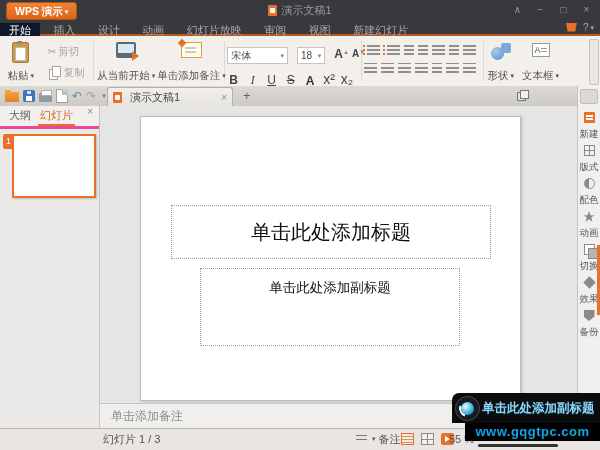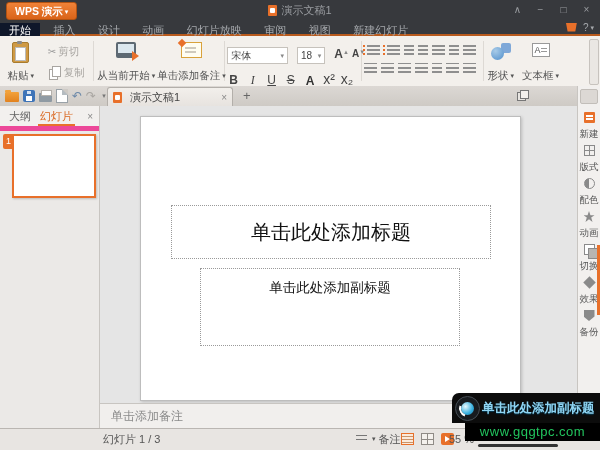--- a/index.html
+++ b/index.html
@@ -100,21 +100,21 @@
   .doc-tab{position:absolute;left:107px;top:1px;width:126px;height:19px;background:linear-gradient(#f2efeb,#e7e3df);border:1px solid #b3afaa;border-bottom:none;border-radius:3px 3px 0 0;display:flex;align-items:center;padding:0 5px;box-sizing:border-box;gap:4px}
   .doc-tab .lbl{font-size:11px;color:#444;flex:1}
   .tab-x{color:#8a8a8a;font-size:10px}
   .newtab-btn{position:absolute;left:243px;top:0;line-height:20px;font-size:13px;color:#666}
   .ribbon-opt{position:absolute;right:48px;top:4px;width:12px;height:10px;position:absolute}
   .ribbon-opt::before{content:"";position:absolute;left:0;top:2px;width:7px;height:7px;border:1px solid #777;background:#e8e5e1}
   .ribbon-opt::after{content:"";position:absolute;left:3px;top:0;width:7px;height:7px;border:1px solid #777;background:#f4f1ed}
 
   
   .leftpanel{position:absolute;left:0;top:106px;width:100px;height:322px;background:#ebe9e7;border-right:1px solid #c8c5c1;box-sizing:border-box}
-  .lp-tabs{height:20px;background:#f2f0ee;border-bottom:5px solid #ec4899;display:flex;align-items:center;font-size:11px}
+  .lp-tabs{height:20px;background:#f2f0ee;border-bottom:3px solid #ec4899;display:flex;font-size:11px}
   .lp-tab{margin-left:9px;color:#666;position:relative;line-height:19px}
   .lp-tab.active{color:#d9661f}
   .lp-tab.active::after{content:"";position:absolute;left:-2px;right:-2px;bottom:0;height:2px;background:#e8702a}
   .lp-x{margin-left:auto;margin-right:6px;color:#8a8a8a;font-size:10px}
   .thumb{position:absolute;left:12px;top:28px;width:80px;height:60px;background:#fff;border:2px solid #e8702a;box-shadow:1px 1px 2px rgba(0,0,0,.2)}
   .thumb-tag{position:absolute;left:3px;top:28px;width:11px;height:15px;background:#e8702a;color:#fff;font-size:9px;text-align:center;line-height:15px;border-radius:2px 0 0 2px;z-index:2}
 
   
   .canvas{position:absolute;left:100px;top:106px;width:477px;height:297px;background:#e5e5e5}
   .slide{position:absolute;left:40px;top:10px;width:379px;height:283px;background:#fff;border:1px solid #bdbdbd;box-shadow:1px 1px 3px rgba(0,0,0,.18)}
@@ -155,21 +155,21 @@
   .sb-zoom{position:absolute;left:449px;top:0;line-height:21px}
   .sb-slider{position:absolute;left:478px;top:15px;width:80px;height:3px;background:#333;border-radius:2px}
 
   
   .watermark{position:absolute;left:452px;top:393px;width:148px;z-index:60}
   .wm-top{height:30px;background:#0c0c0c;border-radius:7px 0 0 0;display:flex;align-items:center;padding-left:3px;box-sizing:border-box}
   .wm-logo{width:23px;height:23px;border-radius:50%;background:#171b1f;border:1px solid #454d54;position:relative;flex:none}
   .wm-logo::before{content:"";position:absolute;left:5px;top:5px;width:13px;height:13px;border-radius:50%;background:radial-gradient(circle at 35% 35%,#eafaff,#35aede 60%,#1b7fae)}
   .wm-logo::after{content:"";position:absolute;left:3px;top:3px;width:13px;height:13px;border-radius:50%;border:2px solid transparent;border-left-color:#fff;transform:rotate(-25deg)}
   .wm-t1{color:#8fd4f2;font-size:12.5px;font-weight:bold;margin-left:2px;white-space:nowrap;text-shadow:0 1px 1px #063a52}
-  .wm-bot{margin-left:13px;height:18px;background:#000;color:#22c55e;font-size:13px;font-weight:normal;text-align:center;line-height:18px;letter-spacing:.5px}
+  .wm-bot{margin-left:13px;height:18px;background:#000;color:#0ea5e9;font-size:13px;font-weight:bold;text-align:center;line-height:18px;letter-spacing:.5px}
 </style>
 </head>
 <body>
 
 <div class="app">
 
   <div class="titlebar">
     <div class="app-btn">
       <span>WPS 演示</span><span class="car">▾</span>
     </div>

